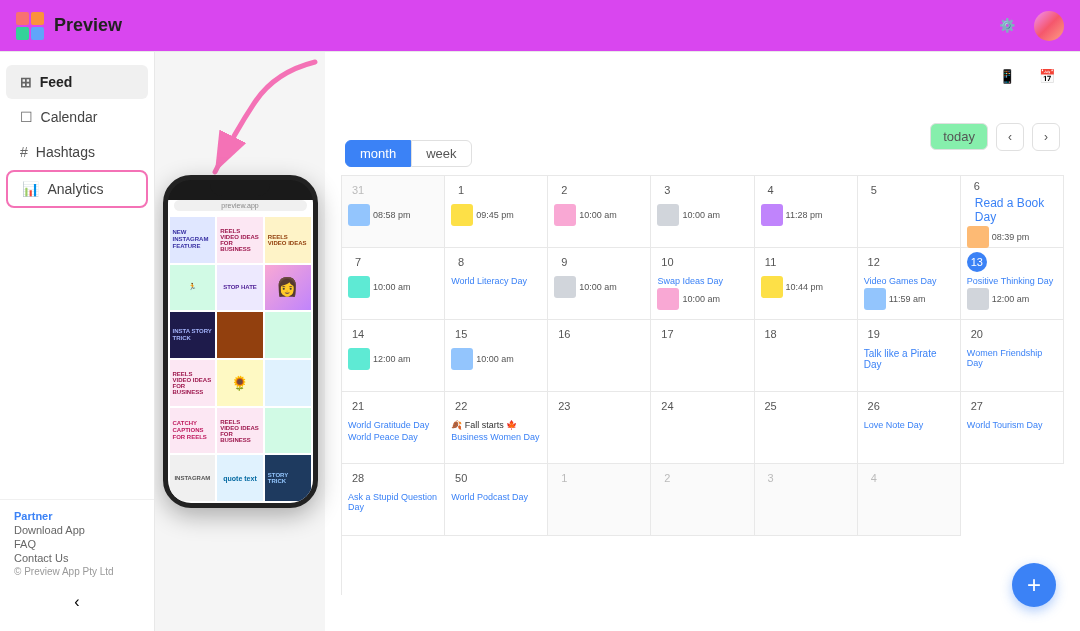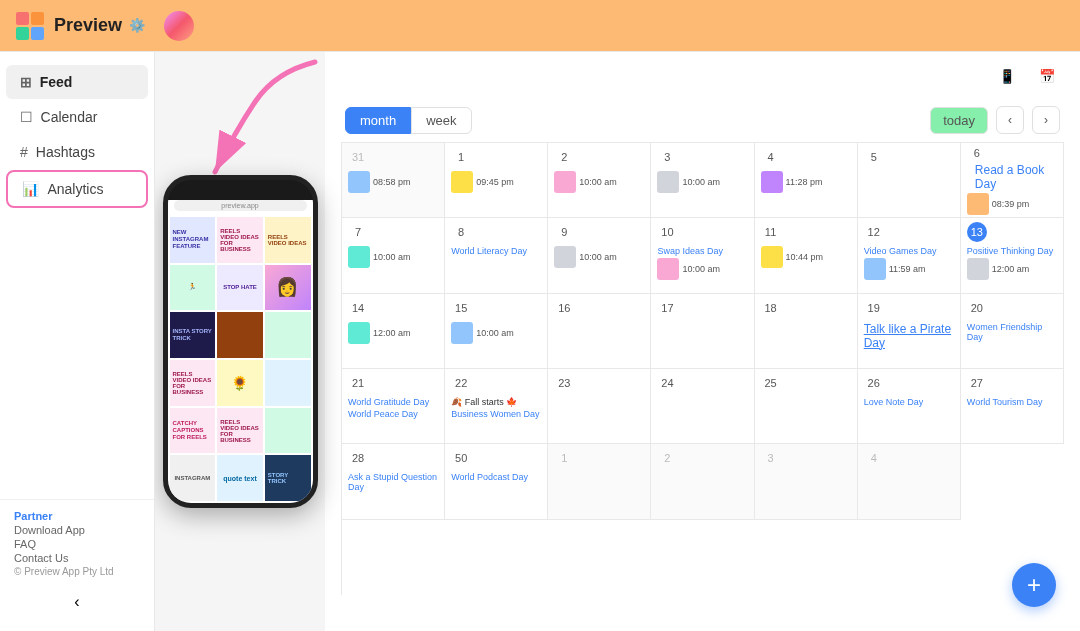--- a/index.html
+++ b/index.html
@@ -1,21 +1,21 @@
 <!DOCTYPE html>
 <html><head>
   <meta charset="utf-8">
   <style>
     * { box-sizing: border-box; margin: 0; padding: 0; }
     body { font-family: -apple-system, BlinkMacSystemFont, 'Segoe UI', sans-serif; background: #f5f5f5; display: flex; flex-direction: column; height: 631px; overflow: hidden; }
 
     
     .header {
-      display: flex; align-items: center; 
-      background: #fdba74; padding: 0 16px; height: 52px;
+      display: flex; align-items: center; justify-content: space-between;
+      background: #d946ef; padding: 0 16px; height: 52px;
       border-bottom: 1px solid #e8e8e8; flex-shrink: 0;
     }
     .header-left { display: flex; align-items: center; gap: 10px; }
     .app-logo { width: 28px; height: 28px; display: grid; grid-template-columns: 1fr 1fr; gap: 2px; }
     .logo-sq { border-radius: 2px; }
     .header-title { font-size: 18px; font-weight: 700; color: #222; }
     .header-right { display: flex; align-items: center; gap: 10px; }
     .icon-btn { width: 32px; height: 32px; border: none; background: none; cursor: pointer; display: flex; align-items: center; justify-content: center; border-radius: 6px; }
     .avatar { width: 30px; height: 30px; border-radius: 50%; background: linear-gradient(135deg, #f093fb, #f5576c, #fda085); }
 
@@ -84,21 +84,21 @@
     .calendar-area {
       flex: 1; background: #fff; display: flex; flex-direction: column; overflow: hidden;
     }
     .calendar-toolbar {
       display: flex; align-items: center; justify-content: space-between;
       padding: 14px 20px 8px; flex-shrink: 0;
     }
     .view-toggle { display: flex; gap: 0; }
     .view-btn {
       padding: 5px 14px; font-size: 13px; border: 1px solid #e0e0e0;
-      cursor: pointer; background: #fff; color: #555;
+      cursor: pointer; background: #fff; color: #555; margin-top: 34px;
     }
     .view-btn:first-child { border-radius: 6px 0 0 6px; }
     .view-btn:last-child { border-radius: 0 6px 6px 0; }
     .view-btn.active { background: #3b82f6; color: #fff; border-color: #3b82f6; }
     .calendar-title { font-size: 20px; font-weight: 700; color: #222; }
     .calendar-nav { display: flex; align-items: center; gap: 8px; }
     .today-btn {
       padding: 5px 12px; font-size: 13px; border: 1px solid #e0e0e0;
       border-radius: 6px; cursor: pointer; background: #86efac; color: #555;
     }
@@ -431,21 +431,21 @@
             </div>
             <div class="cal-cell">
               <div class="cal-date">17</div>
             </div>
             <div class="cal-cell">
               <div class="cal-date">18</div>
             </div>
             <div class="cal-cell">
               <div class="cal-date">19</div>
               <div class="cal-event">
-                <span class="cal-event-label" style="color: rgb(59, 130, 246); font-size: 12px; text-decoration: underline;">Talk like a Pirate Day</span>
+                <span class="cal-event-label" style="color: rgb(59, 130, 246); font-size: 10px;">Talk like a Pirate Day</span>
               </div>
             </div>
             <div class="cal-cell">
               <div class="cal-date">20</div>
               <div class="cal-event">
                 <span class="cal-event-label" style="color: rgb(59, 130, 246); font-size: 9px;">Women Friendship Day</span>
               </div>
             </div>
             <div class="cal-cell">
               <div class="cal-date">21</div>

